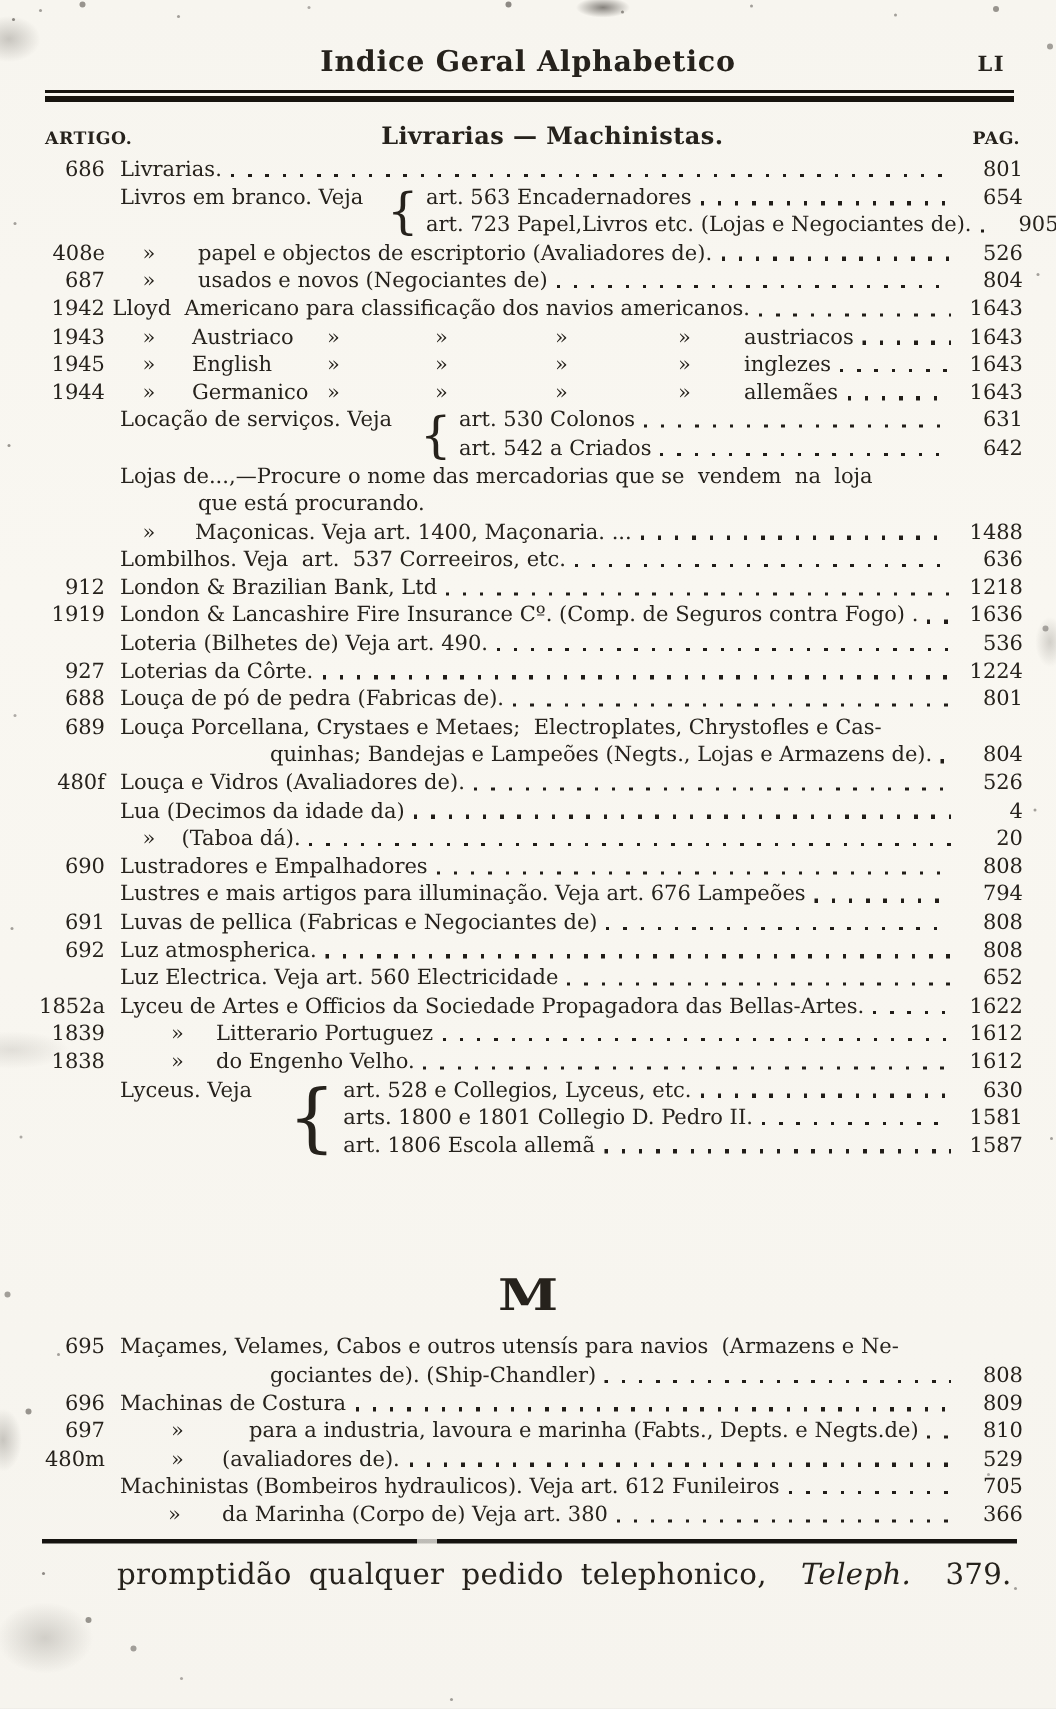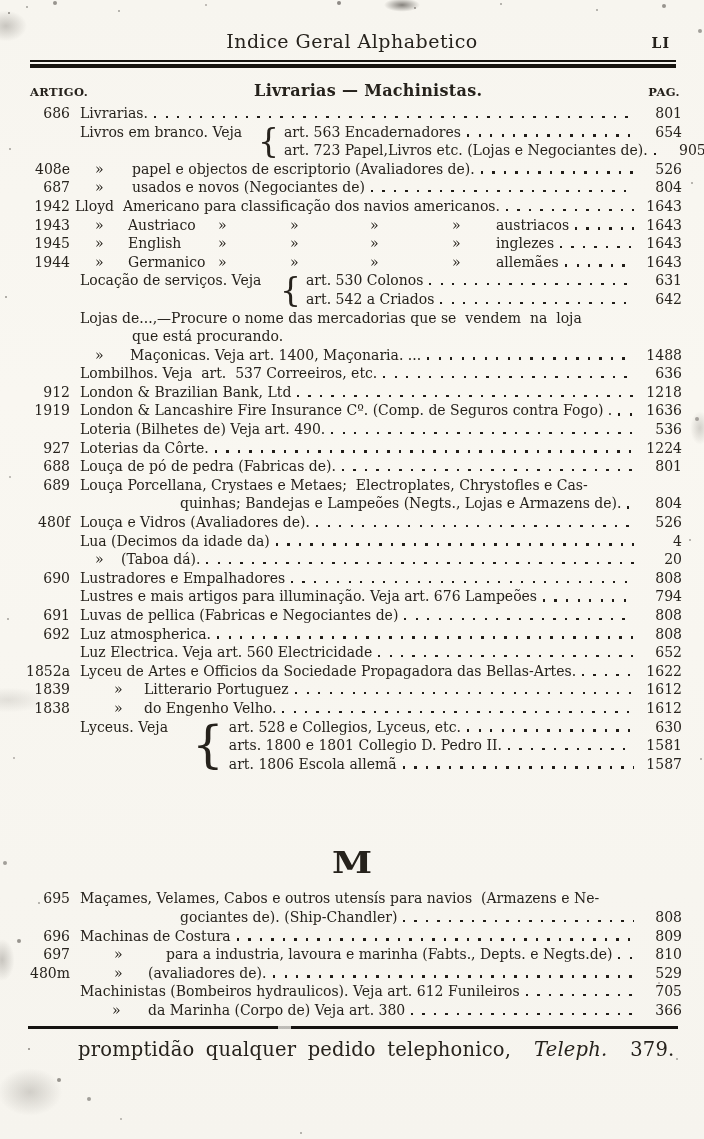--- a/index.html
+++ b/index.html
@@ -23,21 +23,21 @@
       699px 30px 0 1px rgba(35,30,25,.4), 9px 148px 0 0 rgba(35,30,25,.4), 5px 296px 0 0 rgba(35,30,25,.45),
       9px 476px 0 0 rgba(35,30,25,.35), 7px 618px 0 0 rgba(35,30,25,.4), 13px 757px 0 0 rgba(35,30,25,.35),
       691px 182px 0 0 rgba(35,30,25,.4), 696px 418px 0 1px rgba(35,30,25,.35), 689px 539px 0 0 rgba(35,30,25,.4),
       58px 1079px 0 1px rgba(35,30,25,.45), 28px 1048px 0 0 rgba(35,30,25,.5), 88px 1098px 0 1px rgba(35,30,25,.4),
       676px 1058px 0 0 rgba(35,30,25,.4), 38px 902px 0 0 rgba(35,30,25,.4), 18px 940px 0 1px rgba(35,30,25,.45),
       658px 982px 0 0 rgba(35,30,25,.35), 700px 758px 0 0 rgba(35,30,25,.4), 4px 862px 0 1px rgba(35,30,25,.4),
       120px 1118px 0 0 rgba(35,30,25,.35), 300px 1132px 0 0 rgba(35,30,25,.4), 500px 3px 0 0 rgba(35,30,25,.4);}
 
   
   .title-row{position:relative;height:52px;box-sizing:border-box;padding-top:30px;text-align:center;}
-  .title{font-size:19px;font-weight:400;letter-spacing:.5px;}
+  .title{font-size:19px;font-weight:700;letter-spacing:.5px;}
   .folio{position:absolute;right:34px;bottom:1px;font-size:14px;font-weight:600;letter-spacing:1px;}
   .double-rule{margin:8px 28px 0 30px;}
   .dr-thin{height:1.6px;background:#17140f;}
   .dr-thick{height:4.4px;background:#17140f;margin-top:2px;}
   .col-head{display:flex;align-items:baseline;margin:13px 24px 0 30px;height:18px;}
   .ch-side{flex:0 0 auto;font-size:11.5px;letter-spacing:.4px;font-weight:600;}
   .ch-center{flex:1;text-align:center;font-weight:700;font-size:16px;letter-spacing:.3px;}
 
   
   .rows{margin-top:5px;font-size:14px;}

